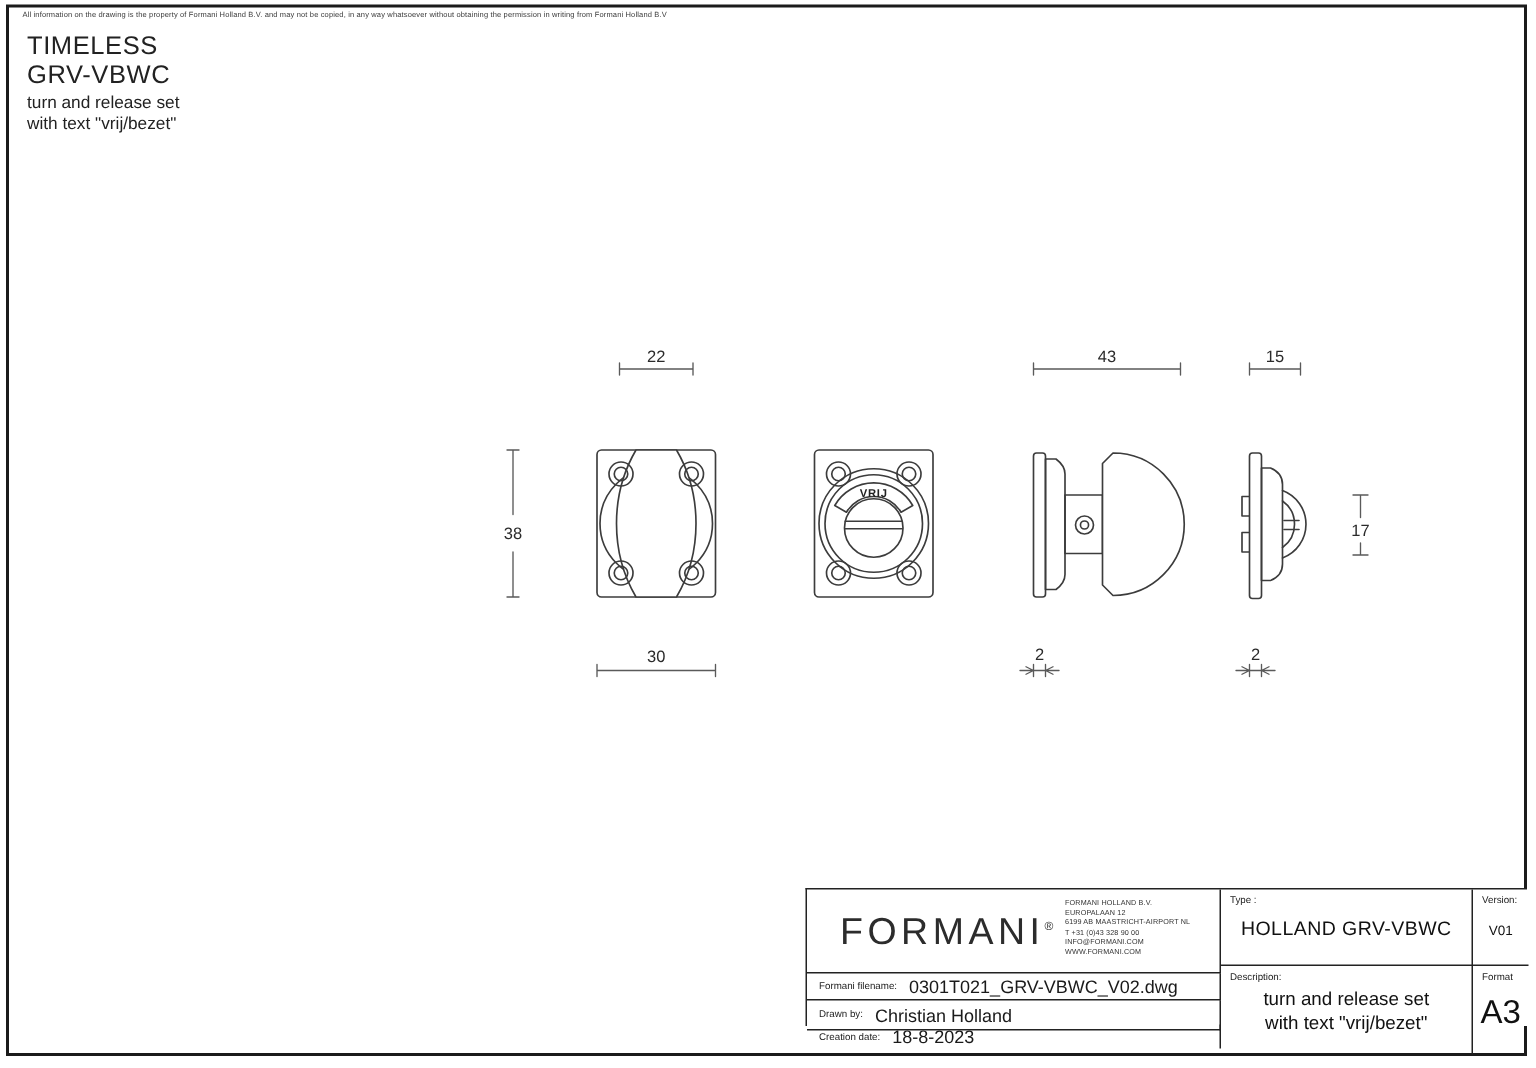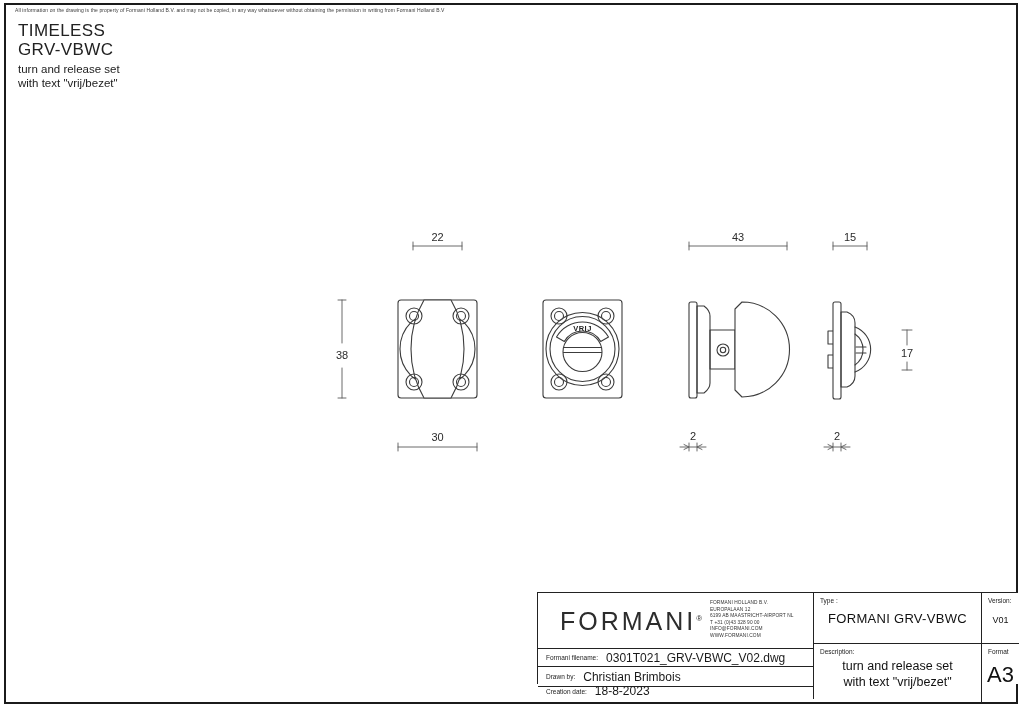--- a/index.html
+++ b/index.html
@@ -161,34 +161,34 @@
     <div class="cell row-small b-b b-r" style="top:56px;height:18px;">
       <div class="frow">
         <span class="lbl">Formani filename:</span>
         <span class="val">0301T021_GRV-VBWC_V02.dwg</span>
       </div>
     </div>
 
     <div class="cell row-small b-b b-r" style="top:74px;height:20px;">
       <div class="frow">
         <span class="lbl">Drawn by:</span>
-        <span class="val">Christian Brimbois</span>
+        <span class="val">Christian Holland</span>
       </div>
     </div>
 
     <div class="cell row-small b-r" style="top:90px;height:16px;">
       <div class="frow">
         <span class="lbl">Creation date:</span>
         <span class="val">18-8-2023</span>
       </div>
     </div>
 
     <div class="cell type-cell b-b b-r">
       <div class="cell-lbl">Type :</div>
-      <div class="type-val">FORMANI GRV-VBWC</div>
+      <div class="type-val">HOLLAND GRV-VBWC</div>
     </div>
 
     <div class="cell version-cell b-b">
       <div class="cell-lbl">Version:</div>
       <div class="version-val">V01</div>
     </div>
 
     <div class="cell desc-cell b-r">
       <div class="cell-lbl">Description:</div>
       <div class="desc-val">

